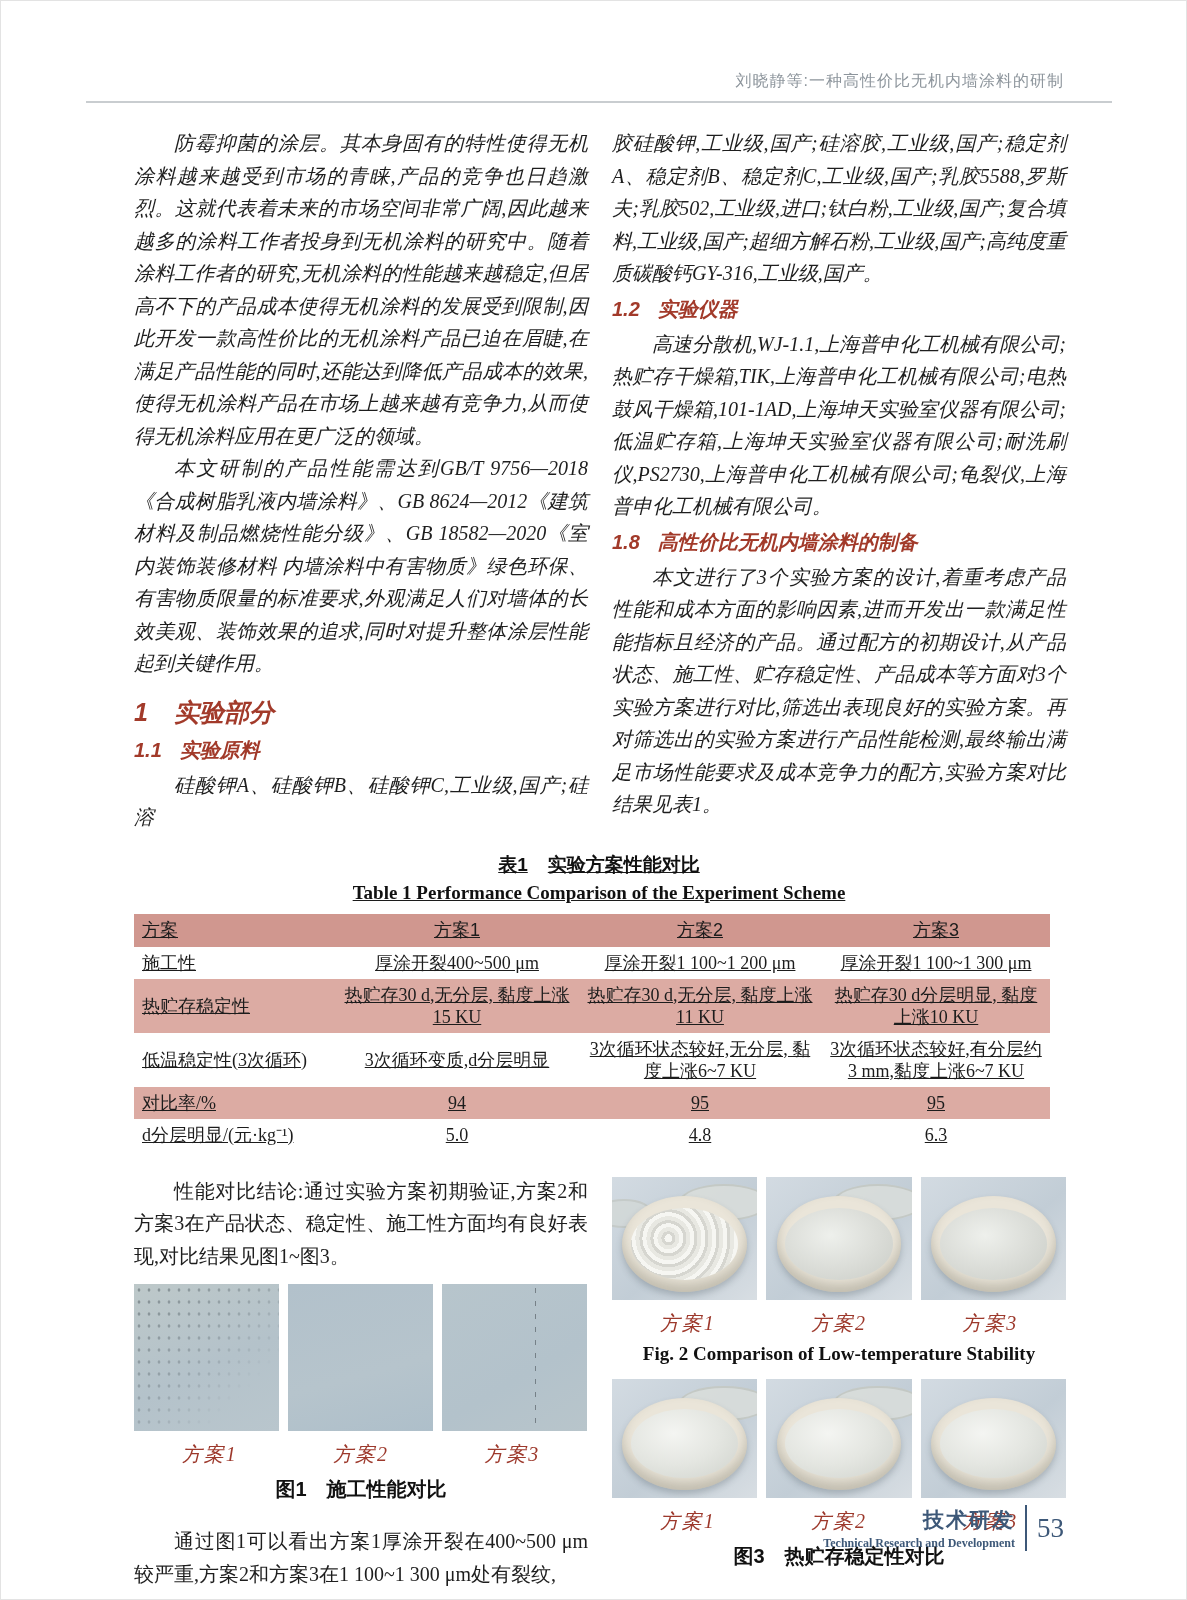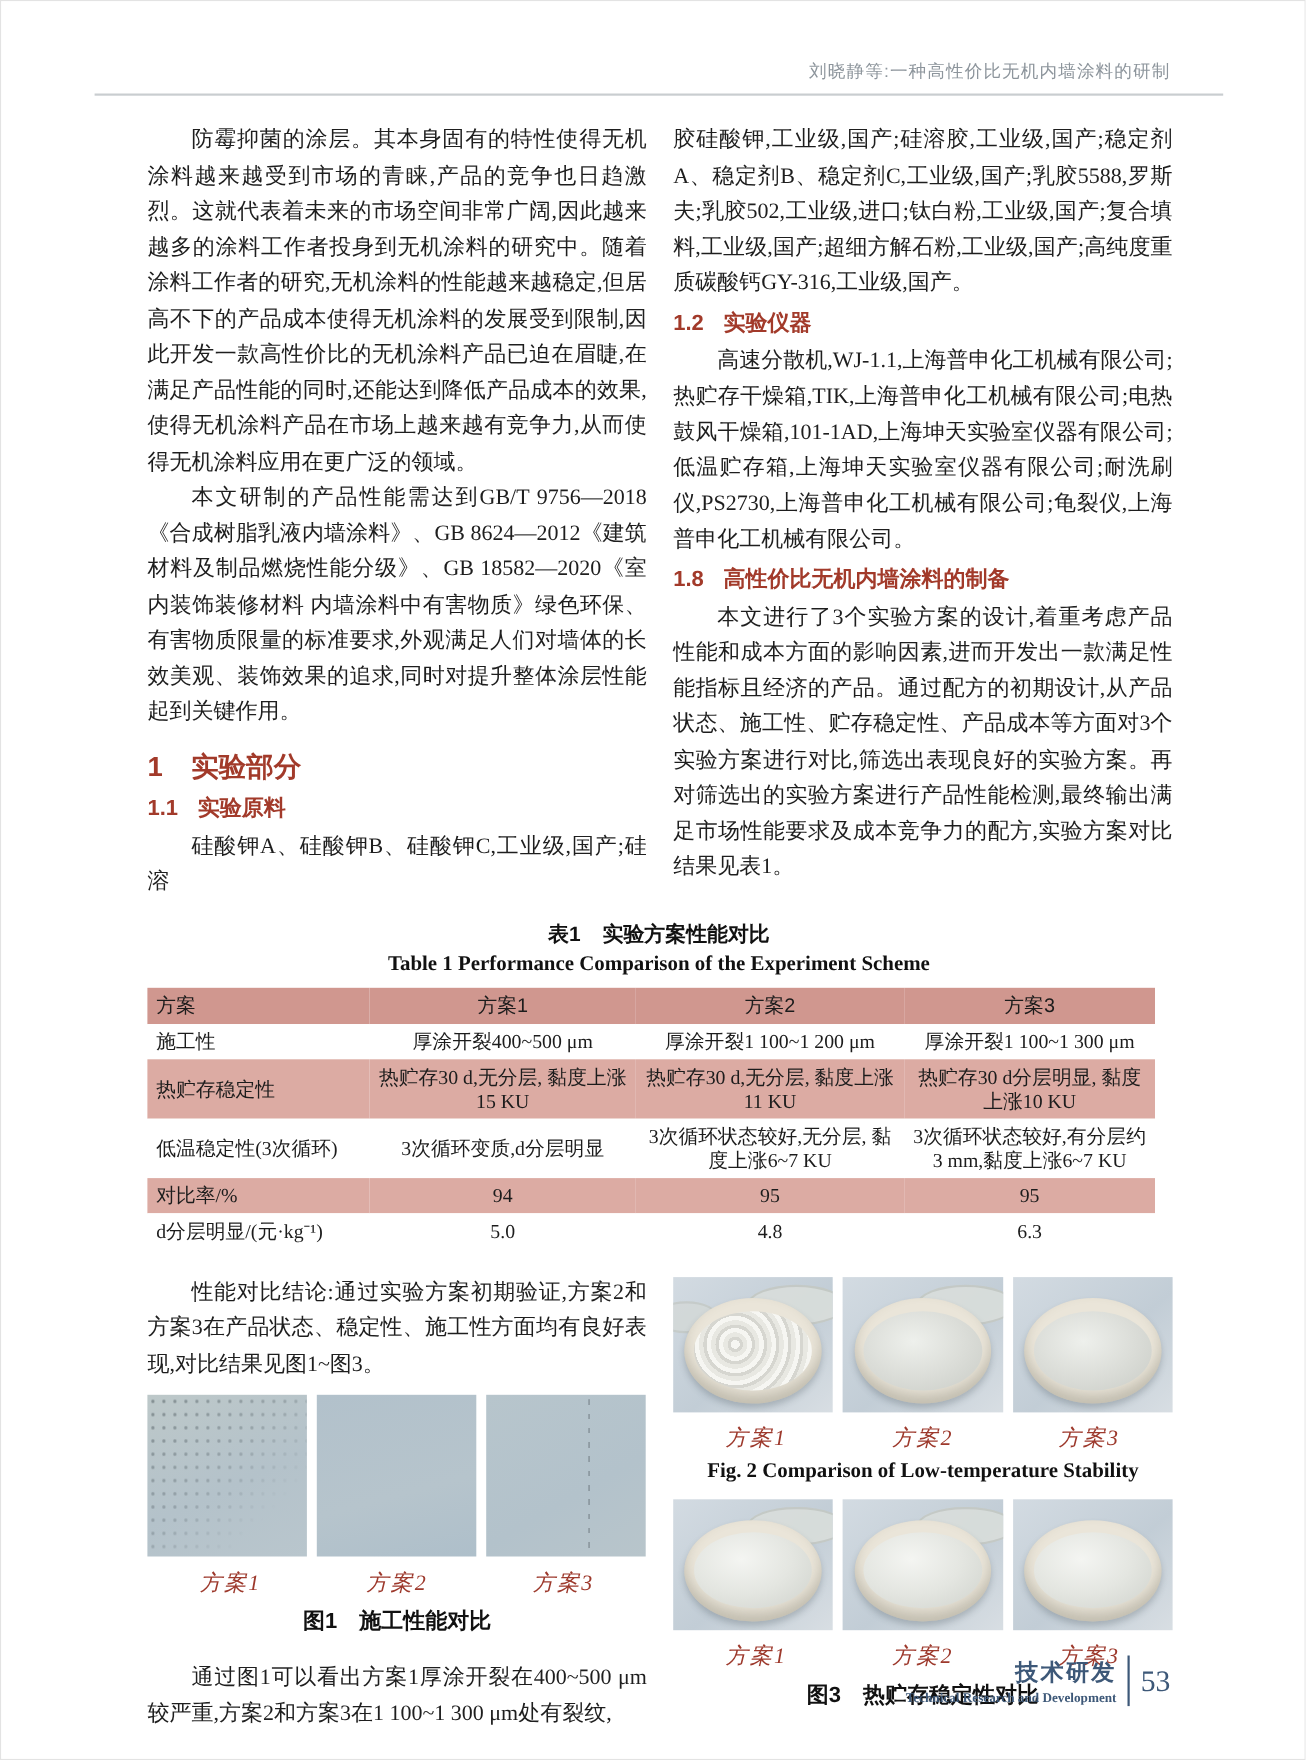--- a/index.html
+++ b/index.html
@@ -4,37 +4,37 @@
 <style>
   * { margin:0; padding:0; box-sizing:border-box; }
   html,body { background:#ffffff; }
   body { font-family:"Liberation Serif", serif; color:#1c1c1c; }
   .page {
     position:relative; width:1187px; height:1600px; margin:0 auto;
     background:#ffffff; border:1px solid #e3e3e3; overflow:hidden;
     padding:0 122px 0 133px;
   }
   
-  .running-head { padding-top:54px; text-align:right; font-family:"Liberation Sans",sans-serif;
+  .running-head { padding-top:70px; text-align:right; font-family:"Liberation Sans",sans-serif;
     font-size:16px; color:#8d959c; letter-spacing:1px; }
   .head-rule { border:none; border-top:2px solid #c9cdd0; margin:9px -48px 0 -48px; }
   
   .cols { display:flex; gap:24px; }
-  .cols.top { margin-top:24px; }
+  .cols.top { margin-top:24px;font-style:italic; }
   .col { width:454px; flex:0 0 454px; }
   .col p { font-size:20px; line-height:32.5px; text-align:justify; color:#1e1e1e; }
   .col p.indent { text-indent:2em; }
   h2.sec { font-family:"Liberation Sans",sans-serif; font-weight:bold; color:#a23a2a;
     font-size:25px; margin:16px 0 8px 0; }
   h2.sec .num { margin-right:26px; }
   h3.subsec { font-family:"Liberation Sans",sans-serif; font-weight:bold; color:#a23a2a;
     font-size:20px; margin:6px 0 5px 0; }
   h3.subsec .num { margin-right:18px; }
   
-  .table-block { margin-top:18px; }
+  .table-block { margin-top:18px;text-decoration:underline; }
   .tbl-title-cn { text-align:center; font-family:"Liberation Sans",sans-serif; font-weight:bold;
     font-size:19px; color:#111; }
   .tbl-title-cn .gap { display:inline-block; width:20px; }
   .tbl-title-en { text-align:center; font-weight:bold; font-size:19px; color:#111; margin-top:4px; }
   table.data { border-collapse:collapse; width:916px; margin-top:10px; table-layout:fixed; }
   table.data td { font-size:18px; line-height:22px; padding:5px 4px; vertical-align:middle;
     text-align:center; color:#1c1c1c; }
   table.data td:first-child { text-align:left; padding-left:8px; }
   tr.hdr td { background:#d0978f; font-family:"Liberation Sans",sans-serif; font-size:18px;
     height:33px; }

